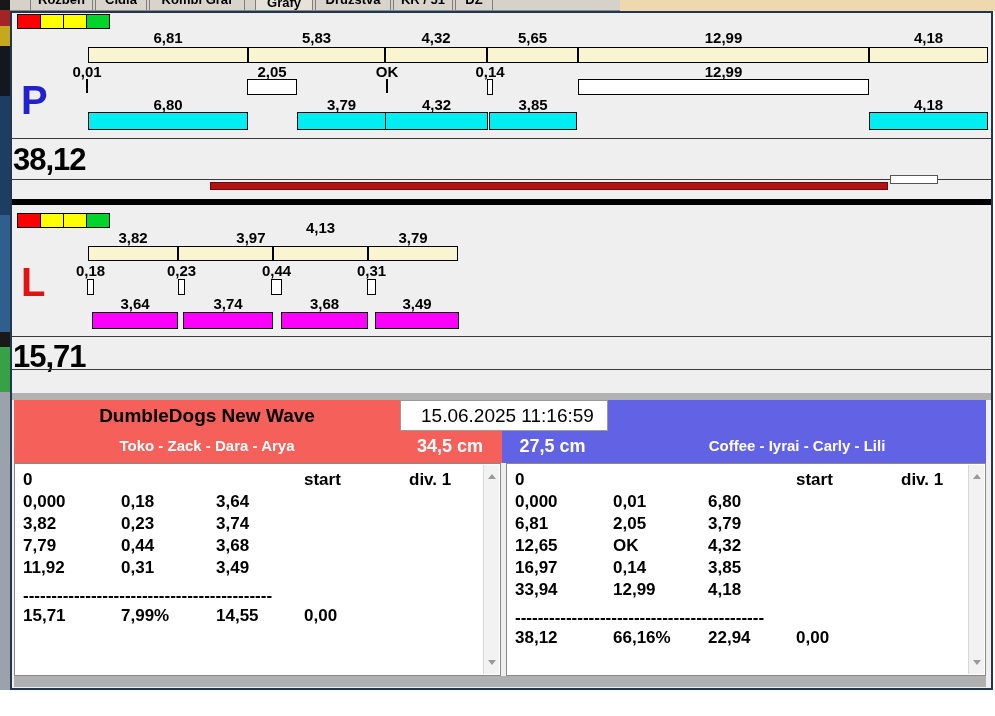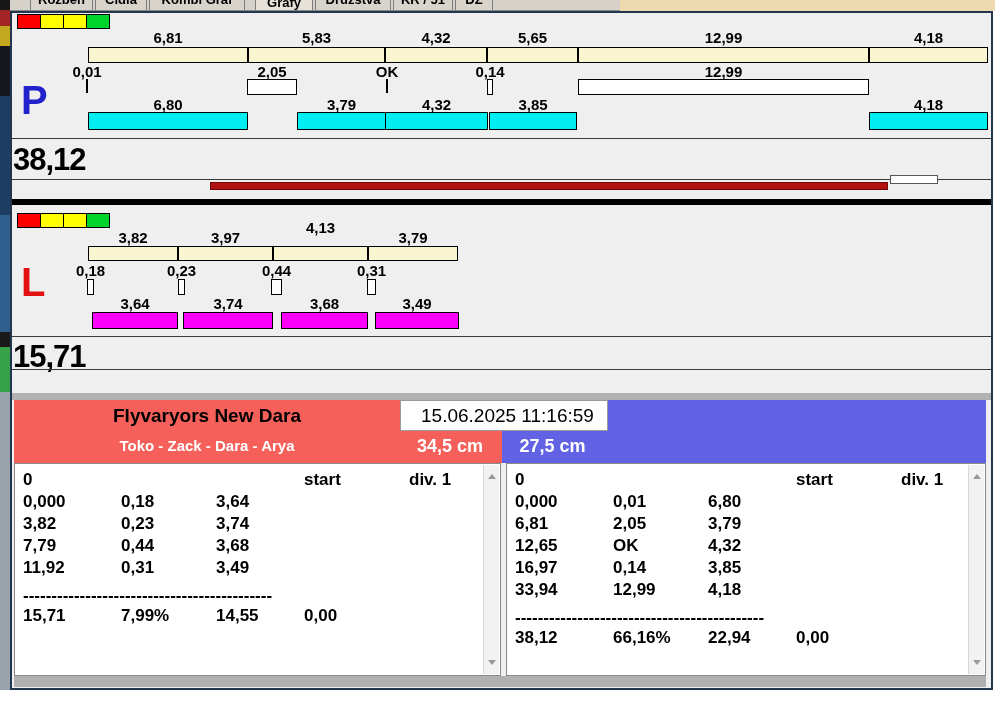--- a/index.html
+++ b/index.html
@@ -133,21 +133,21 @@
       <div class="cbar" style="left: 489px; top: 112px; width: 88px; height: 18px; background: rgb(0, 238, 242);"></div>
       <div class="num" style="left: 888.5px; top: 96px;">4,18</div>
       <div class="cbar" style="left: 869px; top: 112px; width: 119px; height: 18px; background: rgb(0, 238, 242);"></div>
       <div class="tl" style="left: 17px; top: 213px; background: rgb(255, 0, 0);"></div>
       <div class="tl" style="left: 40px; top: 213px; background: rgb(255, 255, 0);"></div>
       <div class="tl" style="left: 63px; top: 213px; background: rgb(255, 255, 0);"></div>
       <div class="tl" style="left: 86px; top: 213px; background: rgb(0, 212, 42);"></div>
       <div class="lane-letter" style="left: 21px; top: 262px; color: rgb(226, 18, 18);">L</div>
       <div class="num" style="left: 93px; top: 229px;">3,82</div>
       <div class="cbar" style="left: 88px; top: 246px; width: 90px; height: 15px; background: rgb(248, 245, 208);"></div>
-      <div class="num" style="left: 185.5px; top: 229px;">3,97</div>
+      <div class="num" style="left: 185.5px; top: 229px; text-align: right;">3,97</div>
       <div class="cbar" style="left: 178px; top: 246px; width: 95px; height: 15px; background: rgb(248, 245, 208);"></div>
       <div class="num" style="left: 280.5px; top: 219px;">4,13</div>
       <div class="cbar" style="left: 273px; top: 246px; width: 95px; height: 15px; background: rgb(248, 245, 208);"></div>
       <div class="num" style="left: 373px; top: 229px;">3,79</div>
       <div class="cbar" style="left: 368px; top: 246px; width: 90px; height: 15px; background: rgb(248, 245, 208);"></div>
       <div class="num" style="left: 50.5px; top: 262px;">0,18</div>
       <div class="cbar" style="left: 87px; top: 279px; width: 7px; height: 16px; background: rgb(255, 255, 255);"></div>
       <div class="num" style="left: 141.5px; top: 262px;">0,23</div>
       <div class="cbar" style="left: 178px; top: 279px; width: 7px; height: 16px; background: rgb(255, 255, 255);"></div>
       <div class="num" style="left: 236.5px; top: 262px;">0,44</div>
@@ -164,26 +164,27 @@
       <div class="cbar" style="left: 375px; top: 312px; width: 84px; height: 17px; background: rgb(251, 0, 251);"></div>
       <div class="abs" style="left: 210px; top: 182px; width: 678px; height: 8px; background: rgb(178, 18, 18); border: 1px solid rgb(109, 10, 10);"></div>
       <div class="abs" style="left: 890px; top: 175px; width: 48px; height: 9px; background: rgb(255, 255, 255); border: 1px solid rgb(85, 85, 85);"></div>
     </div>
 
   <div class="blk red-bg" style="left:14px;top:400px;width:386px;height:31px;"></div>
   <div class="blk blue-bg" style="left:608px;top:400px;width:378px;height:31px;"></div>
   <div class="blk red-bg" style="left:14px;top:431px;width:488px;height:32px;"></div>
   <div class="blk blue-bg" style="left:502px;top:431px;width:484px;height:32px;"></div>
 
-  <div class="team-name" style="left:14px;top:405px;width:386px;">Flyvaryors New Dara</div>
+  <div class="team-name" style="left:14px;top:405px;width:386px;">DumbleDogs New Wave</div>
   <div class="dtbox">15.06.2025 11:16:59</div>
 
   <div class="members" style="left:14px;top:437px;width:386px;">Toko - Zack - Dara - Arya</div>
   <div class="hgt" style="left:400px;top:436px;width:100px;">34,5 cm</div>
   <div class="hgt" style="left:505px;top:436px;width:95px;">27,5 cm</div>
+  <div class="members" style="left:608px;top:437px;width:378px;">Coffee - Iyrai - Carly - Lili</div>
 
   <div class="ftable" style="left:14px;width:487px;">
     <div class="tbody" id="tbodyL">
         <div class="trow">
           <div>0</div>
           <div></div>
           <div></div>
           <div>start</div>
           <div>div. 1</div>
         </div>

